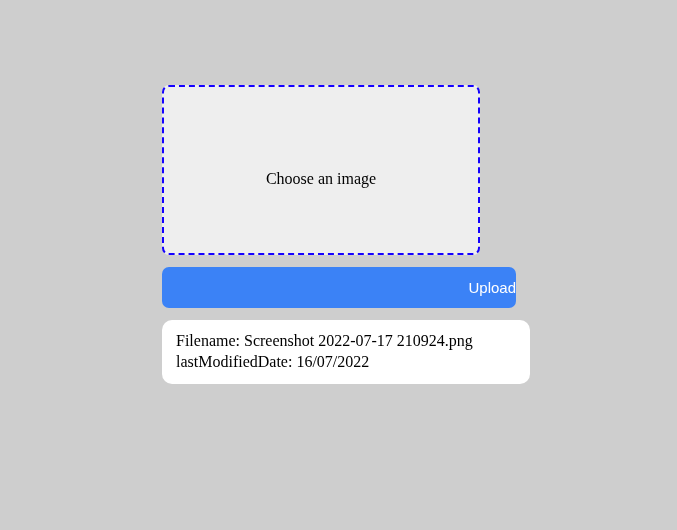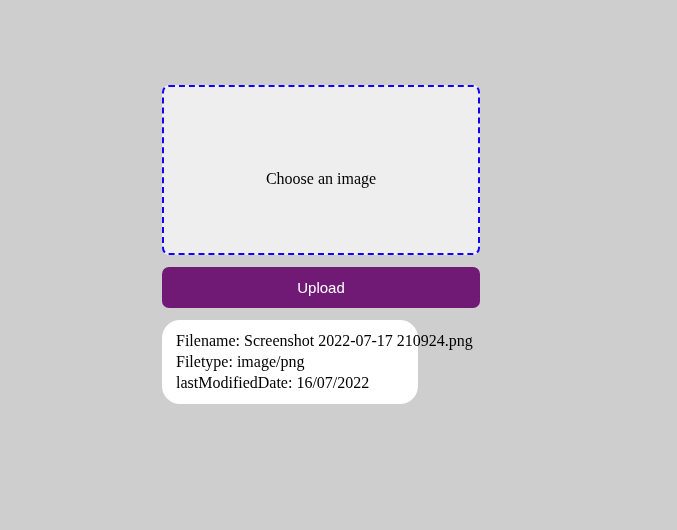--- a/index.html
+++ b/index.html
@@ -28,38 +28,38 @@
       align-items: center;
       justify-content: center;
       cursor: pointer;
     }
     .dropzone span {
       color: #000;
       margin-top: 17px;
     }
     .upload-btn {
       margin-top: 12px;
-      width: 318px;
+      width: 354px;
       height: 41px;
-      background: #701a75;
+      background: #3b82f6;
       color: #fff;
       border: none;
       border-radius: 7px;
       font-family: Arial, Helvetica, sans-serif;
       font-size: 15px;
       cursor: pointer;
       display: flex;
       align-items: center;
-      justify-content: center;
+      justify-content: flex-end;
     }
     .info-card {
       margin-top: 12px;
-      width: 256px;
+      width: 368px;
       background: #fff;
-      border-radius: 18px;
+      border-radius: 10px;
       padding: 11px 14px 11px 14px;
       line-height: 1.3;
     }
     .info-row {
       white-space: nowrap;
     }
   </style>
 </head>
 <body>
 
@@ -68,17 +68,16 @@
   <div class="dropzone">
     <span>Choose an image</span>
   </div>
 
   <button class="upload-btn">
     <span>Upload</span>
   </button>
 
   <div class="info-card">
     <div class="info-row"><span>Filename: </span><span>Screenshot 2022-07-17 210924.png</span></div>
-    <div class="info-row"><span>Filetype: </span><span>image/png</span></div>
     <div class="info-row"><span>lastModifiedDate: </span><span>16/07/2022</span></div>
   </div>
 
 </div>
 
 </body></html>

